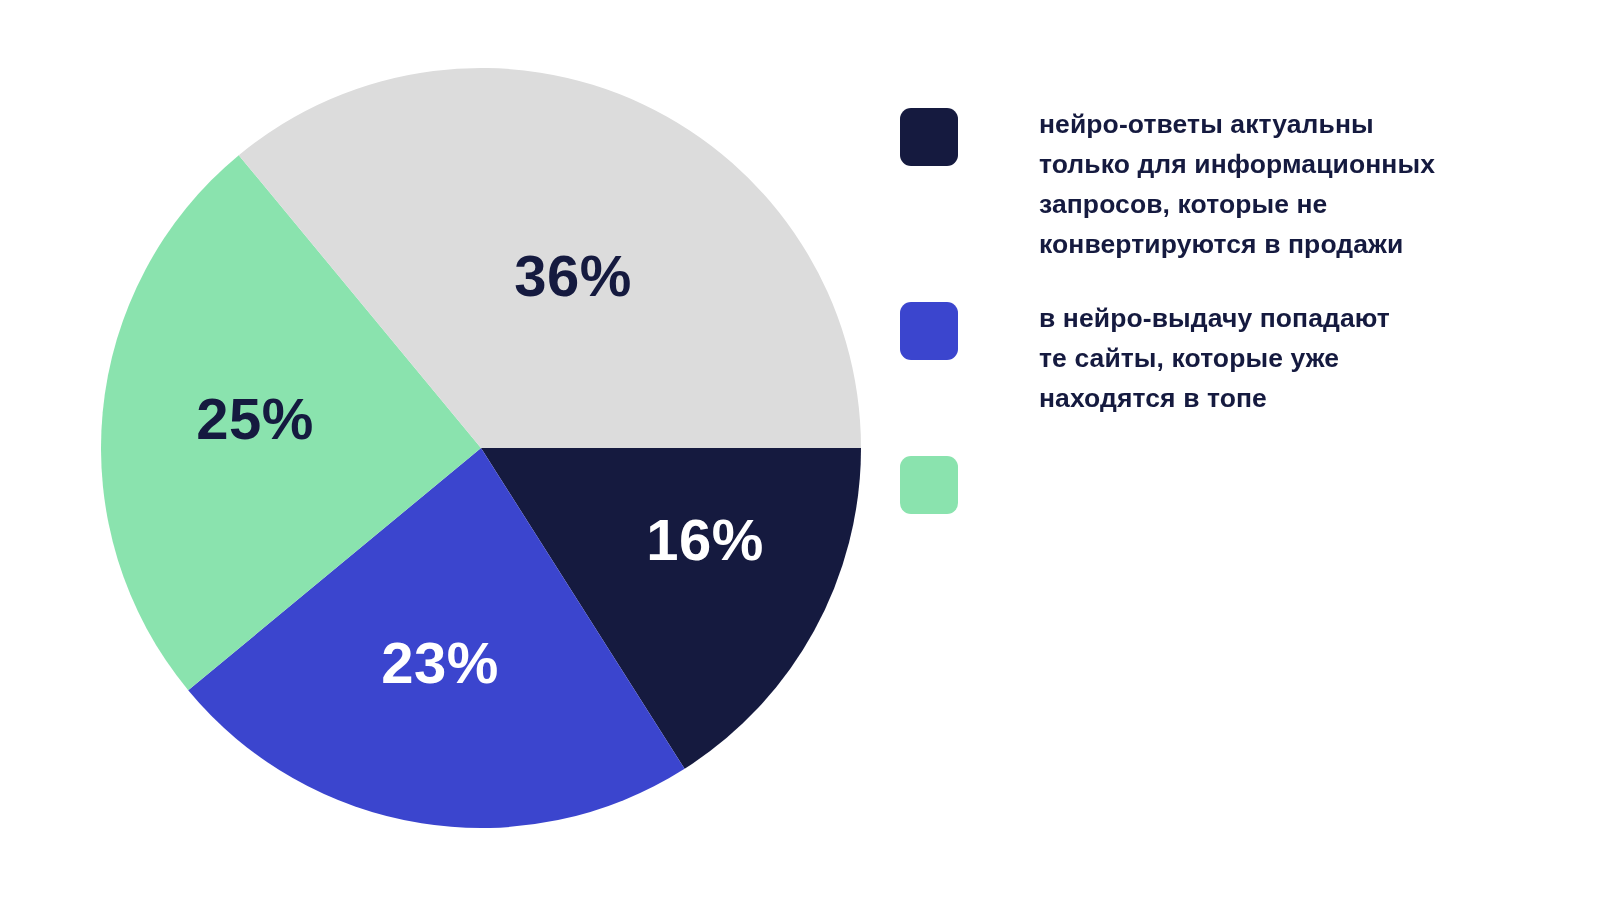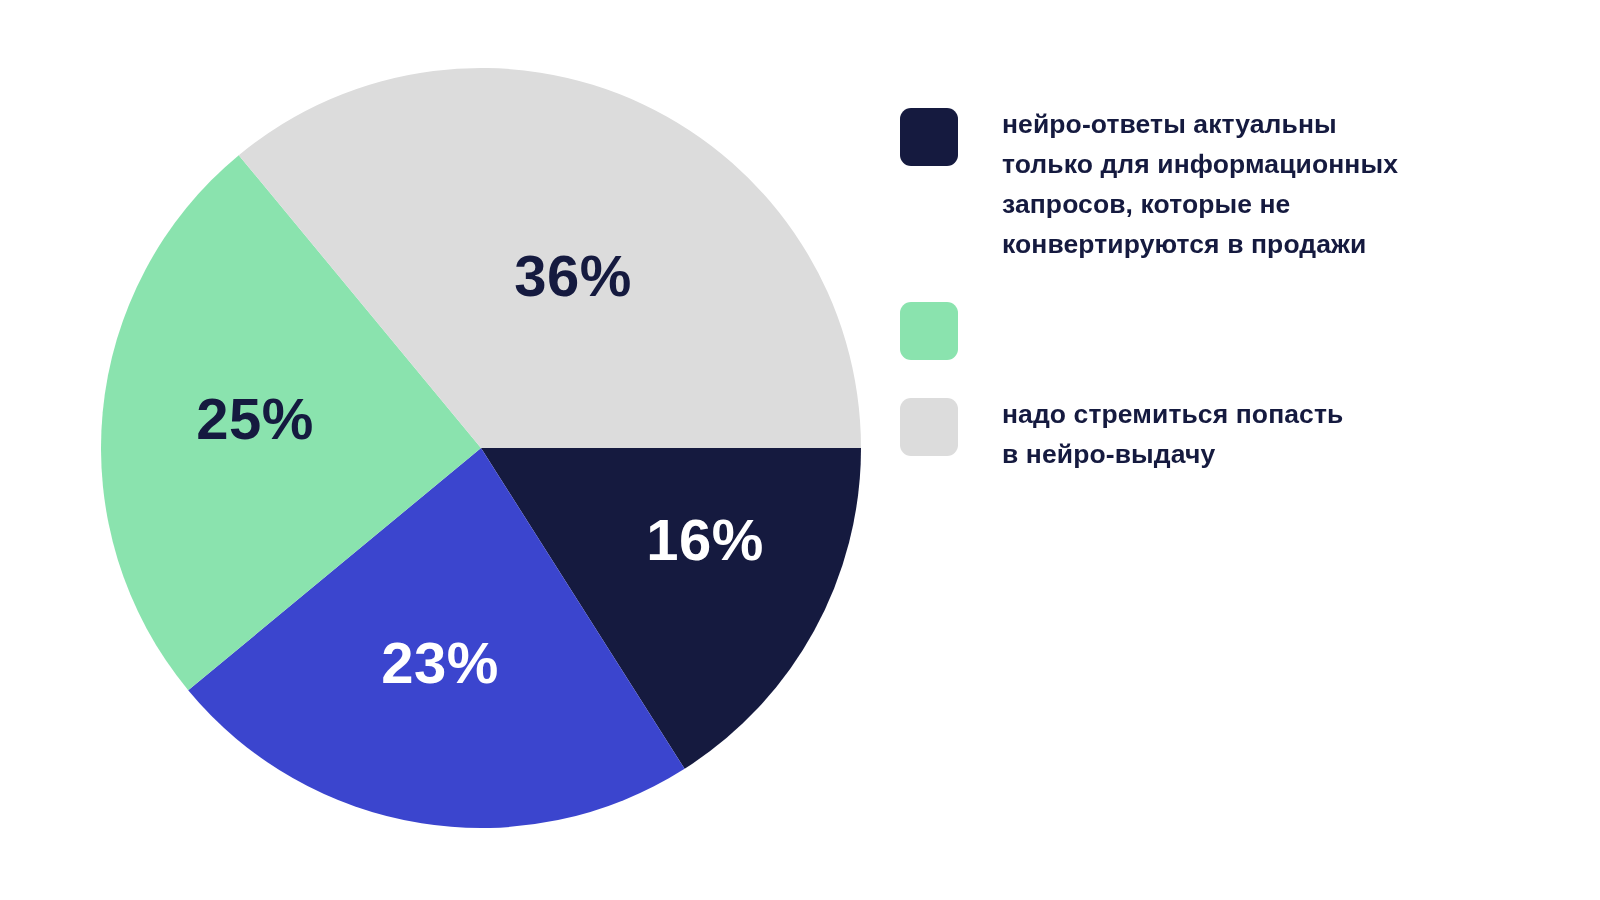--- a/index.html
+++ b/index.html
@@ -66,20 +66,21 @@
     margin-top: 4px;
   }
   .legend-text {
     color: #151a3f;
     font-size: 26.5px;
     font-weight: 700;
     line-height: 40px;
     letter-spacing: 0.1px;
     max-width: 540px;
     white-space: pre-line;
+    margin-left: 37px;
   }
 </style>
 </head>
 <body>
 
 <div id="figure">
 
   <div id="pie-area">
     <svg id="pie-svg" width="900" height="900" viewBox="0 0 900 900">
       <g id="slices-group">
@@ -99,22 +100,23 @@
 
   <div id="legend">
       <div class="legend-item">
         <div class="legend-swatch" style="background: rgb(21, 26, 63);"></div>
         <div class="legend-text">нейро-ответы актуальны
 только для информационных
 запросов, которые не
 конвертируются в продажи</div>
       </div>
       <div class="legend-item">
-        <div class="legend-swatch" style="background: rgb(138, 227, 174);"></div>
+        <div class="legend-swatch" style="background: rgb(59, 69, 206);"></div>
+        <div class="legend-text">в нейро-выдачу попадают
+те сайты, которые уже
+находятся в топе</div>
       </div>
       <div class="legend-item">
-        <div class="legend-swatch" style="background: rgb(220, 220, 220);"></div>
-        <div class="legend-text">надо стремиться попасть
-в нейро-выдачу</div>
+        <div class="legend-swatch" style="background: rgb(138, 227, 174);"></div>
       </div>
     </div>
 
 </div>
 
 </body></html>

